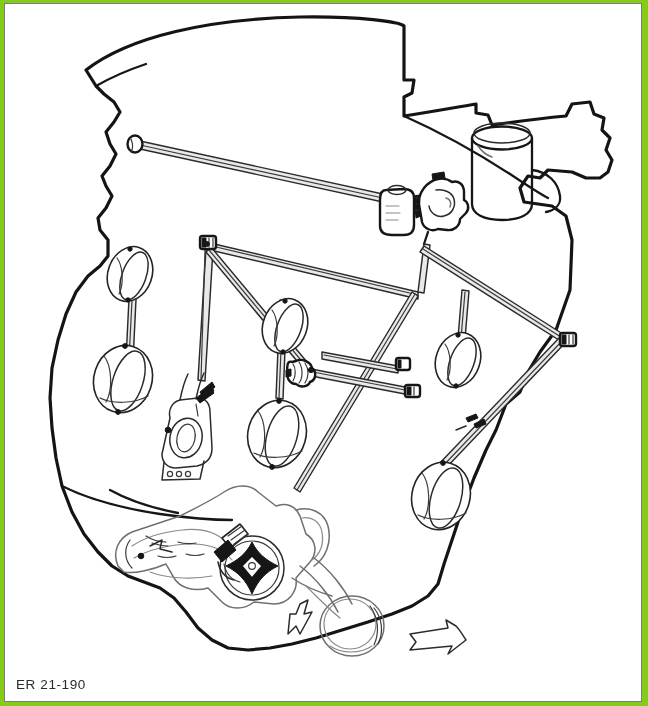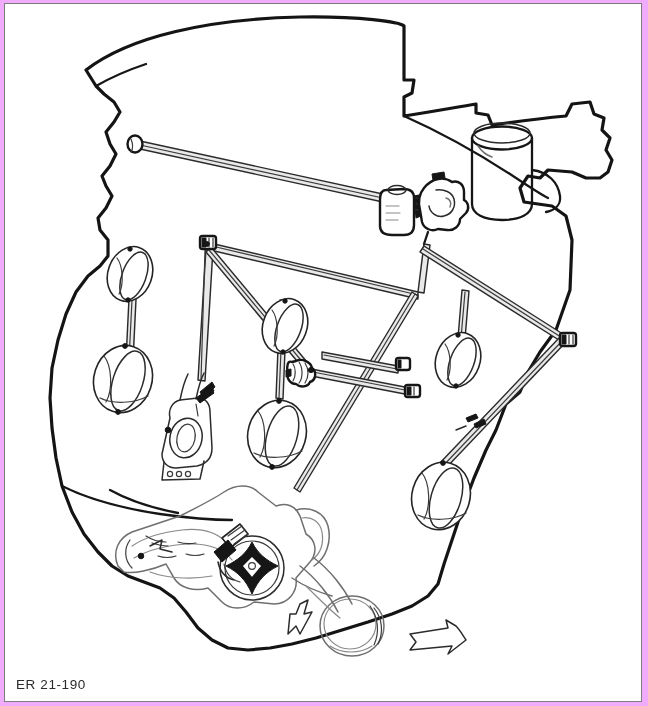--- a/index.html
+++ b/index.html
@@ -7,21 +7,21 @@
     padding: 0;
     background: #ffffff;
   }
   body {
     font-family: "Liberation Sans", sans-serif;
   }
   #page {
     position: relative;
     width: 648px;
     height: 706px;
-    background: #f0abfc;
+    background: #84cc16;
     box-sizing: border-box;
     overflow: hidden;
   }
   #frame-border {
     position: absolute;
     left: 4px;
     top: 3px;
     width: 638px;
     height: 699px;
     border: 1px solid #7d7d7d;

